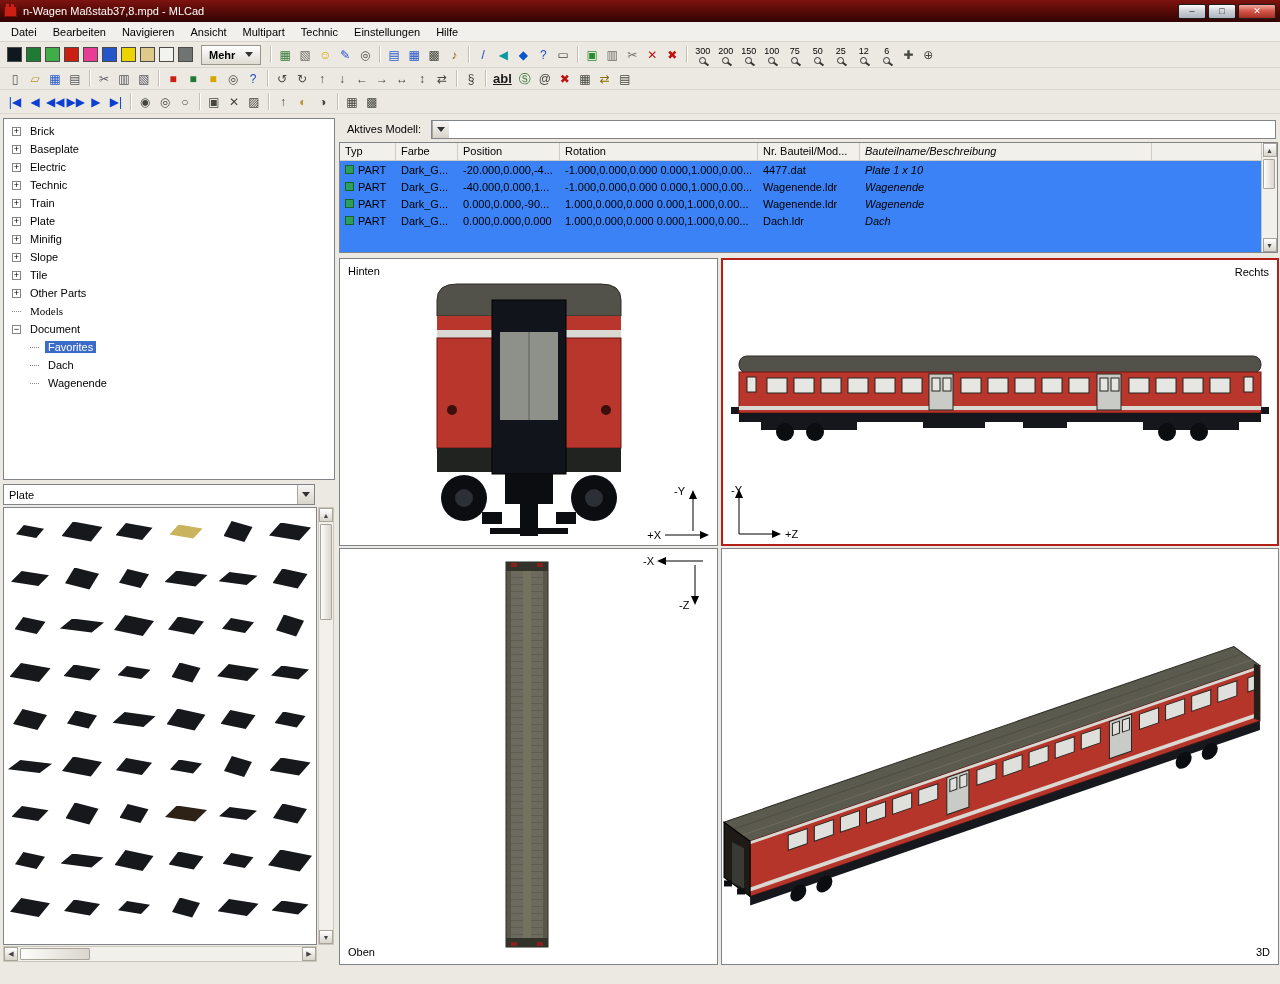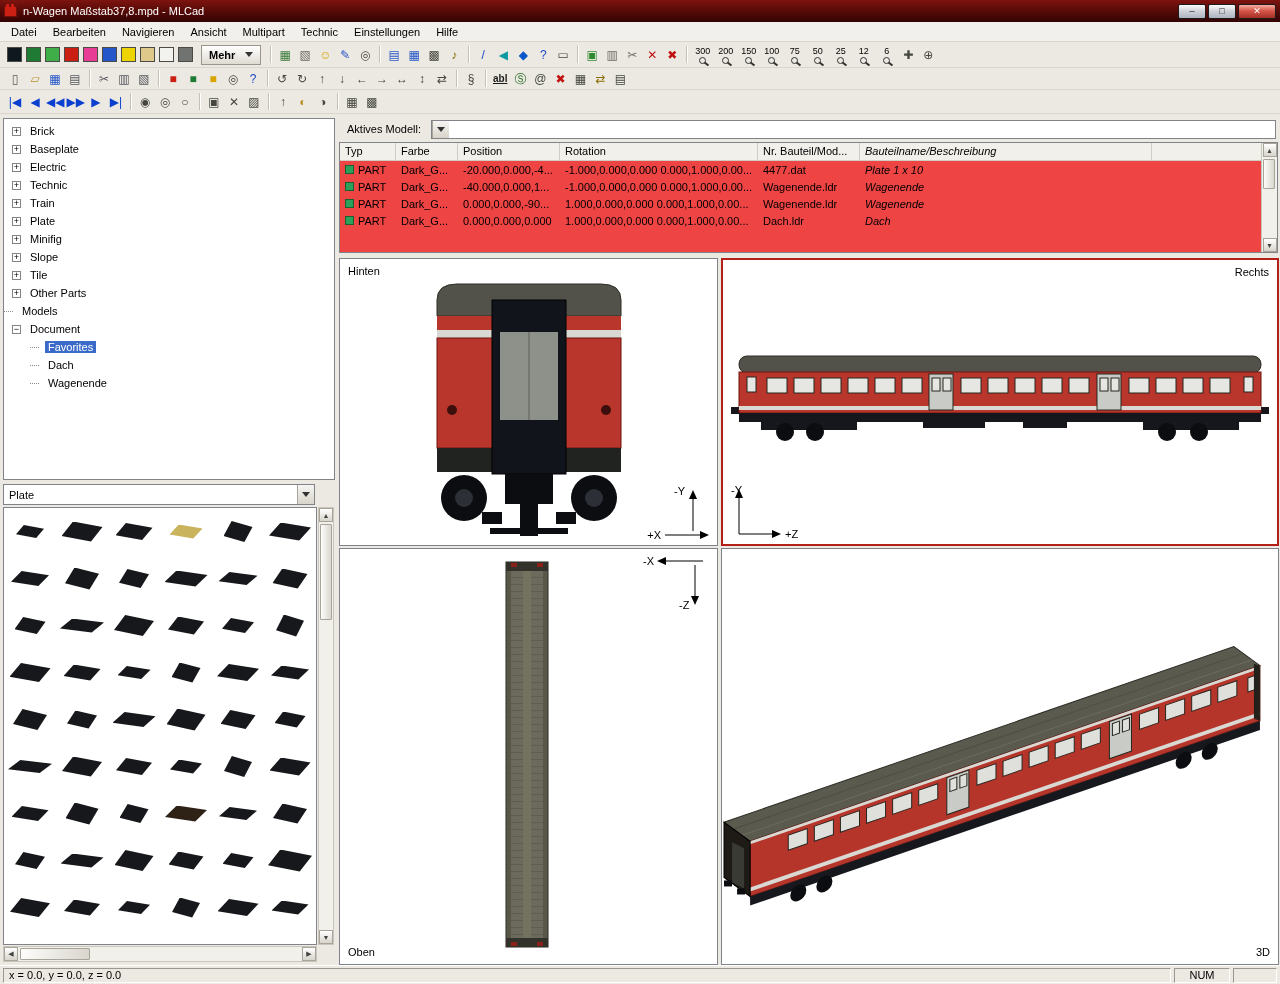--- a/index.html
+++ b/index.html
@@ -25,21 +25,21 @@
   
   .toolbar{position:absolute;left:0;width:100%;display:flex;align-items:center;background:#ece9e2;
     border-bottom:1px solid #d9d6ce;padding-left:5px;}
   .tb1{top:42px;height:26px;}
   .tb2{top:68px;height:22px;}
   .tb3{top:90px;height:24px;}
   .swatches{display:flex;align-items:center;}
   .swatch{width:15px;height:15px;border:1px solid #4a4a46;margin:0 2px;flex:none;}
   .tbtn{min-width:20px;height:20px;display:flex;align-items:center;justify-content:center;
     font-size:12px;line-height:1;flex:none;border:1px solid transparent;}
-  .tbtxt{font-weight:bold;font-size:10px;text-decoration:underline;padding:0 2px;}
+  .tbtxt{font-weight:bold;font-size:13px;text-decoration:underline;padding:0 2px;}
   .sep{width:1px;height:17px;background:#c4c0b6;box-shadow:1px 0 0 #fff;margin:0 4px;flex:none;}
   .icon-host{display:flex;align-items:center;}
   .mehr{border:1px solid #9a968c;background:linear-gradient(#fff,#dedbd2);height:20px;margin:0 5px 0 6px;
     padding:0 7px;display:flex;align-items:center;gap:10px;font-weight:bold;}
   .dd-arrow{width:0;height:0;border-left:4px solid transparent;border-right:4px solid transparent;border-top:5px solid #333;}
   .zoombtn{width:23px;height:24px;display:flex;flex-direction:column;align-items:center;justify-content:center;flex:none;}
   .zn{font-size:9px;line-height:10px;}
   .zmag{width:7px;height:7px;border:1.5px solid #333;border-radius:50%;position:relative;margin-top:1px;}
   .zmag::after{content:"";position:absolute;width:5px;height:2px;background:#333;right:-4px;bottom:-2px;transform:rotate(38deg);}
 
@@ -76,21 +76,21 @@
   .pv-thumb{left:1px;top:16px;width:12px;height:96px;}
   .ph-thumb{top:1px;left:16px;height:12px;width:70px;}
   .tv-thumb{left:1px;top:16px;width:12px;height:30px;}
 
   
   .model-bar{position:absolute;left:339px;top:118px;right:2px;height:22px;display:flex;align-items:center;padding:0 2px 0 8px;}
   .model-label{margin-right:10px;white-space:nowrap;text-align:center;}
   .model-combo{flex:1;height:19px;border:1px solid #808488;background:#fff;display:flex;align-items:stretch;}
   .model-combo .val{flex:1;display:flex;align-items:center;padding-left:5px;}
 
-  .parts-table{position:absolute;left:339px;top:142px;right:2px;height:111px;background:#ef4444;border:1px solid #808488;}
+  .parts-table{position:absolute;left:339px;top:142px;right:2px;height:111px;background:#3b82f6;border:1px solid #808488;}
   .pt-head{display:flex;height:18px;background:#f2f0ea;border-bottom:1px solid #cfccc4;margin-right:16px;}
   .pt-hcell{border-right:1px solid #cfccc4;padding:2px 5px;overflow:hidden;white-space:nowrap;flex:none;}
   .pt-body{margin-right:16px;}
   .pt-row{display:flex;height:17px;align-items:center;}
   .pt-cell{padding:0 5px;overflow:hidden;white-space:nowrap;flex:none;display:flex;align-items:center;}
   .c1{width:56px;} .c2{width:62px;} .c3{width:102px;} .c4{width:198px;} .c5{width:102px;} .c6{width:292px;font-style:italic;}
   .cfill{flex:1;border-right:none;}
   .part-cube{width:9px;height:9px;background:#2ca05a;border:1px solid #18612f;margin-right:4px;flex:none;}
   .tbl-scroll{position:absolute;right:0;top:0;bottom:0;width:16px;border-left:1px solid #c9c6bd;background:#f1f0ea;
     display:flex;flex-direction:column;justify-content:space-between;align-items:center;}
@@ -318,21 +318,21 @@
         <span class="tree-label">Slope</span>
       </div>
       <div class="tree-row" style="padding-left: 8px;">
         <span class="tree-box">+</span>
         <span class="tree-label">Tile</span>
       </div>
       <div class="tree-row" style="padding-left: 8px;">
         <span class="tree-box">+</span>
         <span class="tree-label">Other Parts</span>
       </div>
-      <div class="tree-row" style="">
+      <div class="tree-row" style="padding-left: 8px; font-family: Liberation Serif, serif;">
         <span class="tree-dash"></span>
         <span class="tree-label">Models</span>
       </div>
       <div class="tree-row" style="padding-left: 8px;">
         <span class="tree-box">−</span>
         <span class="tree-label">Document</span>
       </div>
       <div class="tree-row" style="padding-left: 26px;">
         <span class="tree-dash"></span>
         <span class="tree-label selected">Favorites</span>
@@ -768,19 +768,14 @@
         </g>
         <polygon points="28,346 28,291 2,272 2,327" fill="#1e1b16" stroke="#000"></polygon>
         <polygon points="22,338 10,332 10,292 22,298" fill="#3a3a35"></polygon>
         <rect x="2" y="330" width="8" height="6" fill="#0c0e12"></rect>
         <rect x="15" y="338" width="8" height="6" fill="#0c0e12"></rect>
         <polygon points="536,171 536,116 530,114 530,169" fill="#231f1a"></polygon>
       </g>
     </svg>
   </div>
 
-  <div class="statusbar">
-    <div class="sb-field sb-left">x = 0.0, y = 0.0, z = 0.0</div>
-    <div class="sb-field sb-num">NUM</div>
-    <div class="sb-field sb-tail"></div>
-  </div>
 
 </div>
 
 </body></html>

